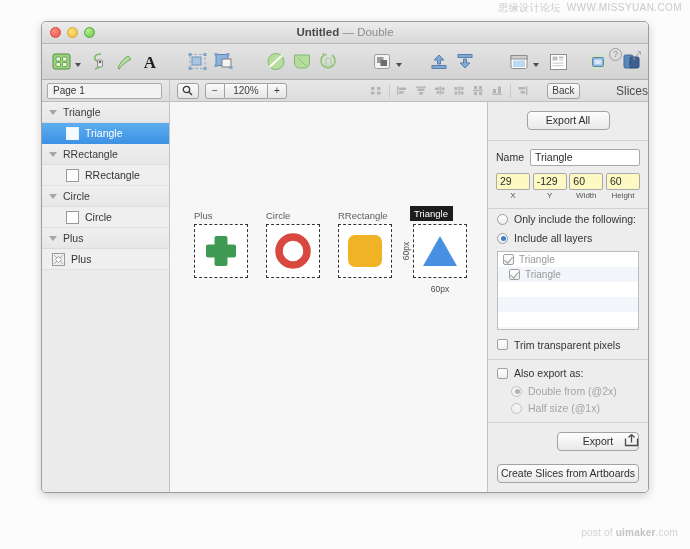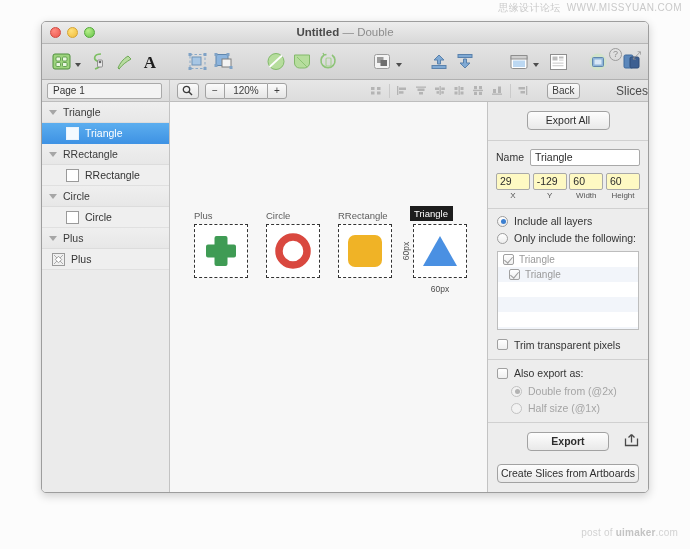--- a/index.html
+++ b/index.html
@@ -634,27 +634,27 @@
             <div class="numlbl">Width</div>
           </div>
           <div>
             <div class="numfield">60</div>
             <div class="numlbl">Height</div>
           </div>
         </div>
 
         <div class="insp-sep"></div>
 
+        <div class="row" style="padding:5px 8px 0 9px;">
+          <div class="radio"></div>
+          <span style="margin-left:6px;">Only include the following:</span>
+        </div>
         <div class="row" style="padding:7px 8px 0 9px;">
           <div class="radio on"></div>
           <span style="margin-left:6px;">Include all layers</span>
-        </div>
-        <div class="row" style="padding:5px 8px 0 9px;">
-          <div class="radio"></div>
-          <span style="margin-left:6px;">Only include the following:</span>
         </div>
 
         <div class="layerlist" style="margin:7px 9px 0 9px;height:143px;">
           <div class="ll-row">
             <div class="chk on"></div>
             <span>Triangle</span>
           </div>
           <div class="ll-row" style="padding-left:11px;">
             <div class="chk on"></div>
             <span>Triangle</span>
@@ -681,21 +681,21 @@
           <div class="radio dis on"></div>
           <span class="muted" style="margin-left:6px;">Double from (@2x)</span>
         </div>
         <div class="row" style="padding:5px 8px 8px 23px;">
           <div class="radio dis"></div>
           <span class="muted" style="margin-left:6px;">Half size (@1x)</span>
         </div>
 
         <div class="insp-sep"></div>
 
-        <div class="row" style="padding:9px 9px 4px 9px;justify-content:center;position:relative;font-weight:bold;">
+        <div class="row" style="padding:9px 9px 4px 9px;justify-content:flex-end;position:relative;">
           <div class="btn" style="width:82px;height:19px;line-height:17px;">Export</div>
           <div style="position:absolute;right:9px;top:10px;">
             <svg width="15" height="14" viewBox="0 0 15 14">
               <path d="M1.5 5.5 V12.5 H13.5 V5.5" fill="none" stroke="#4a4a4a" stroke-width="1.3"></path>
               <path d="M7.5 9.5 V1.5 M7.5 1.5 L4.5 4.5 M7.5 1.5 L10.5 4.5" fill="none" stroke="#4a4a4a" stroke-width="1.3"></path>
             </svg>
           </div>
         </div>
 
         <div style="padding:9px;">

